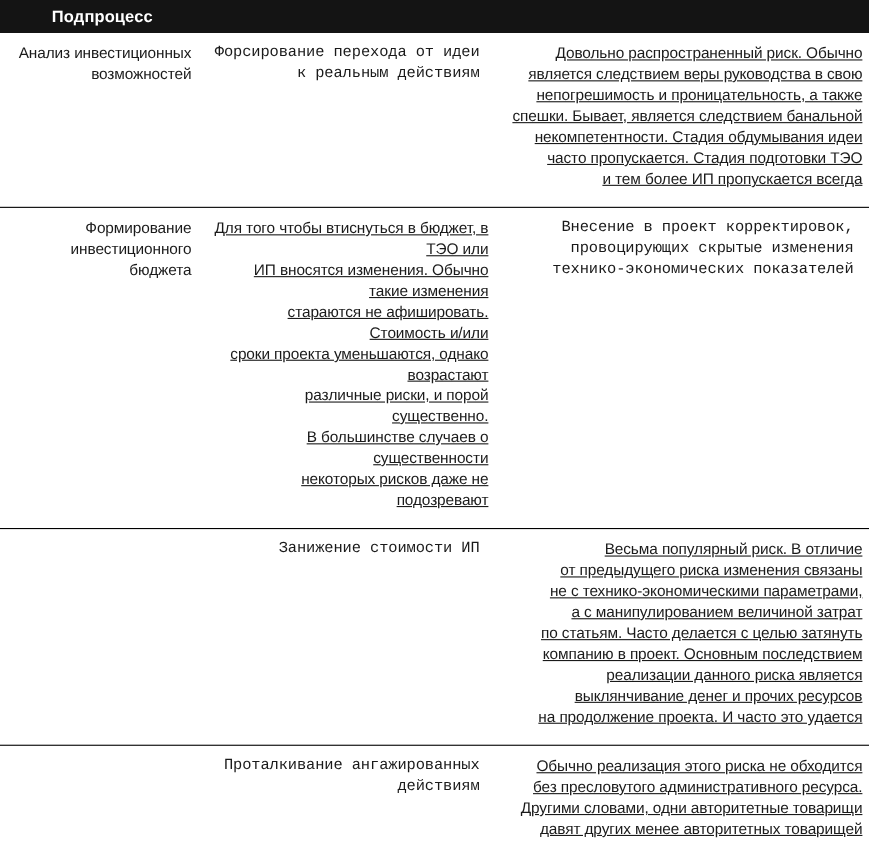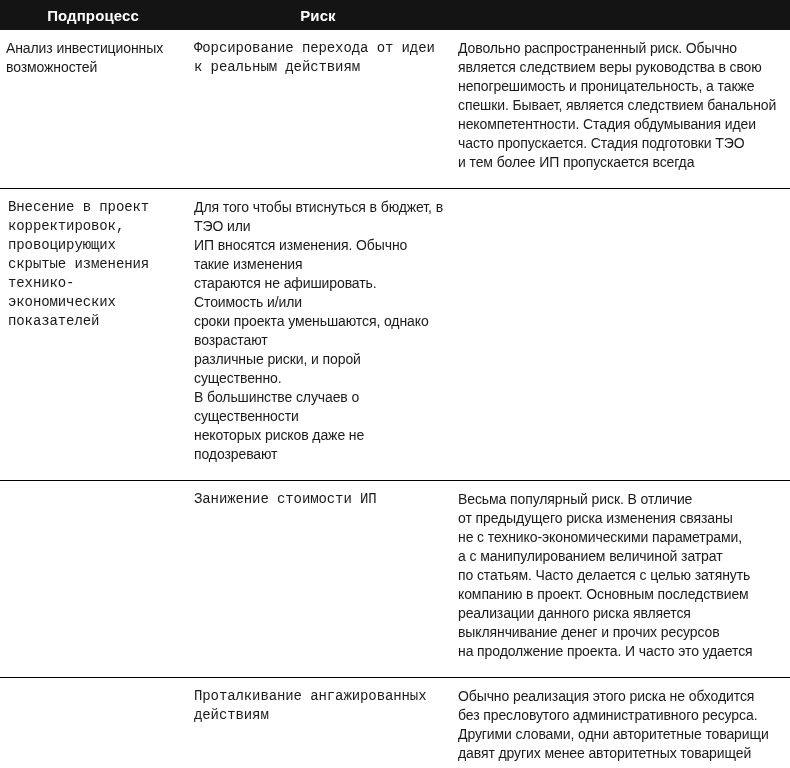--- a/index.html
+++ b/index.html
@@ -36,65 +36,67 @@
     padding: 9px 0 16px 0;
   }
   .body-row + .body-row {
     border-top: 1.5px solid #000000;
   }
   .cell {
     font-size: 14px;
     line-height: 19px;
     white-space: pre-line;
     letter-spacing: -0.1px;
+    text-align: right;
   }
   .cell.c1 { padding-left: 6px;  padding-right: 12px; }
   .cell.c2 { padding-left: 8px;  padding-right: 14px; font-family: Liberation Mono, monospace; }
-  .cell.c3 { padding-left: 8px;  padding-right: 6px;  }
+  .cell.c3 { padding-left: 8px;  padding-right: 6px; text-decoration: underline;  }
   .bottom-bar {
     height: 7px;
     background: #000000;
     margin-top: 5px;
   }
 </style>
 </head>
 <body>
 
 <div class="risk-table">
 
   <div class="header-row">
     <div class="header-cell">Подпроцесс</div>
-    <div class="header-cell">Риск</div>
   </div>
 
   <div class="body-row">
     <div class="cell c1">Анализ инвестиционных
 возможностей</div>
     <div class="cell c2">Форсирование перехода от идеи
 к реальным действиям</div>
     <div class="cell c3">Довольно распространенный риск. Обычно
 является следствием веры руководства в свою
 непогрешимость и проницательность, а также
 спешки. Бывает, является следствием банальной
 некомпетентности. Стадия обдумывания идеи
 часто пропускается. Стадия подготовки ТЭО
 и тем более ИП пропускается всегда</div>
   </div>
 
   <div class="body-row">
-    <div class="cell c2">Внесение в проект корректировок,
-провоцирующих скрытые изменения
-технико-экономических показателей</div>
+    <div class="cell c1">Формирование
+инвестиционного бюджета</div>
     <div class="cell c3">Для того чтобы втиснуться в бюджет, в ТЭО или
 ИП вносятся изменения. Обычно такие изменения
 стараются не афишировать. Стоимость и/или
 сроки проекта уменьшаются, однако возрастают
 различные риски, и порой существенно.
 В большинстве случаев о существенности
 некоторых рисков даже не подозревают</div>
+    <div class="cell c2">Внесение в проект корректировок,
+провоцирующих скрытые изменения
+технико-экономических показателей</div>
   </div>
 
   <div class="body-row">
     <div class="cell c1"></div>
     <div class="cell c2">Занижение стоимости ИП</div>
     <div class="cell c3">Весьма популярный риск. В отличие
 от предыдущего риска изменения связаны
 не с технико-экономическими параметрами,
 а с манипулированием величиной затрат
 по статьям. Часто делается с целью затянуть

